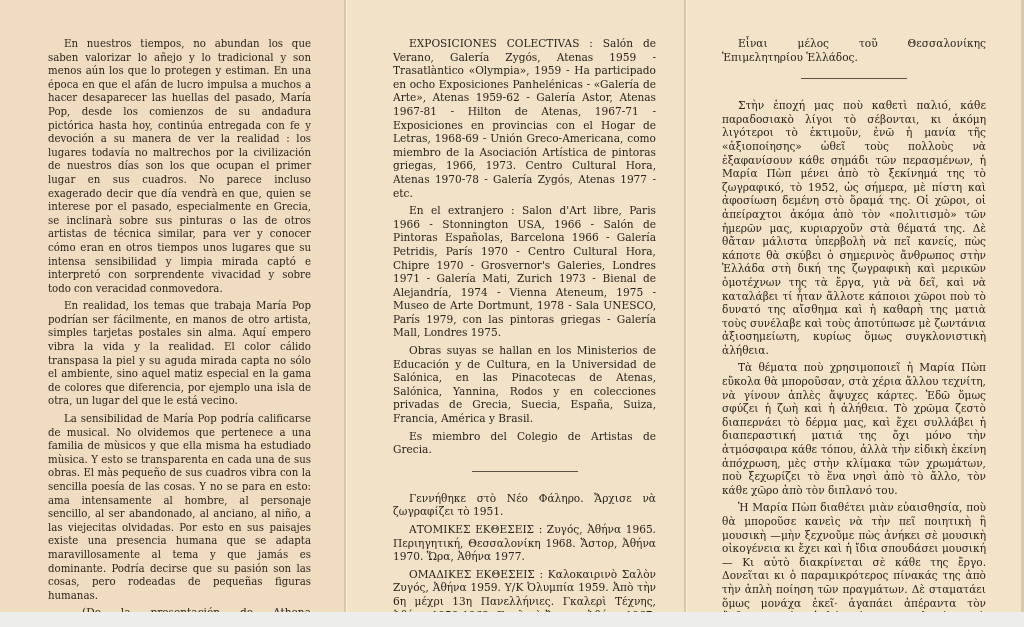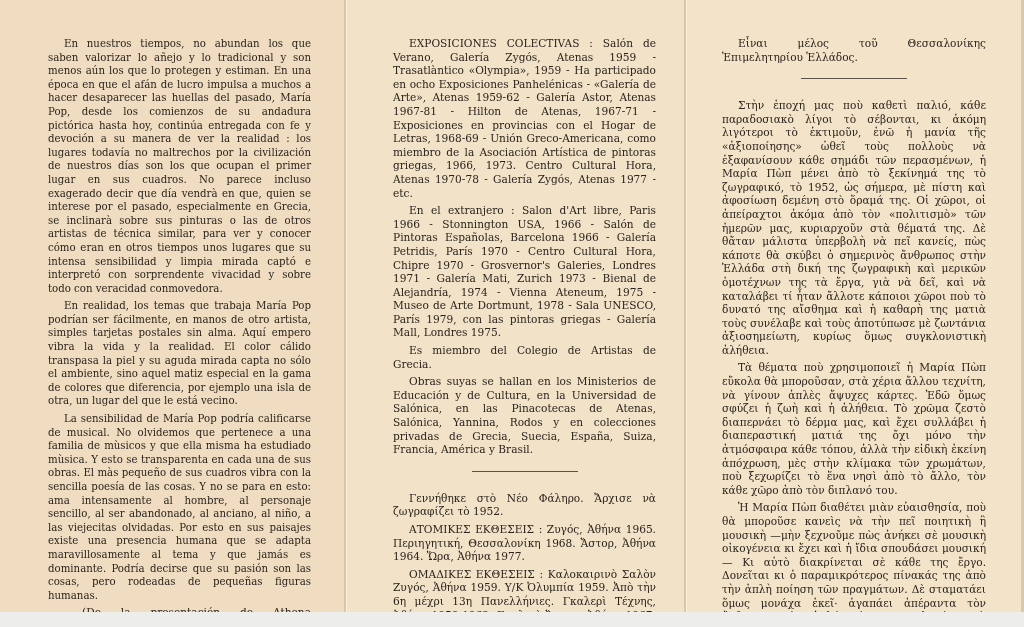--- a/index.html
+++ b/index.html
@@ -85,25 +85,25 @@
     <p class="t1">En nuestros tiempos, no abundan los que saben valorizar lo añejo y lo tradicional y son menos aún los que lo protegen y estiman. En una época en que el afán de lucro impulsa a muchos a hacer desaparecer las huellas del pasado, María Pop, desde los comienzos de su andadura pictórica hasta hoy, continúa entregada con fe y devoción a su manera de ver la realidad : los lugares todavía no maltrechos por la civilización de nuestros días son los que ocupan el primer lugar en sus cuadros. No parece incluso exagerado decir que día vendrà en que, quien se interese por el pasado, especialmente en Grecia, se inclinarà sobre sus pinturas o las de otros artistas de técnica similar, para ver y conocer cómo eran en otros tiempos unos lugares que su intensa sensibilidad y limpia mirada captó e interpretó con sorprendente vivacidad y sobre todo con veracidad conmovedora.</p>
     <p class="t2">En realidad, los temas que trabaja María Pop podrían ser fácilmente, en manos de otro artista, simples tarjetas postales sin alma. Aquí empero vibra la vida y la realidad. El color cálido transpasa la piel y su aguda mirada capta no sólo el ambiente, sino aquel matiz especial en la gama de colores que diferencia, por ejemplo una isla de otra, un lugar del que le está vecino.</p>
     <p class="t3">La sensibilidad de María Pop podría calificarse de musical. No olvidemos que pertenece a una familia de mùsicos y que ella misma ha estudiado mùsica. Y esto se transparenta en cada una de sus obras. El màs pequeño de sus cuadros vibra con la sencilla poesía de las cosas. Y no se para en esto: ama intensamente al hombre, al personaje sencillo, al ser abandonado, al anciano, al niño, a las viejecitas olvidadas. Por esto en sus paisajes existe una presencia humana que se adapta maravillosamente al tema y que jamás es dominante. Podría decirse que su pasión son las cosas, pero rodeadas de pequeñas figuras humanas.</p>
     <p class="citation">(De la presentación de Athena Kalogeropoulou a la exposición de María Pop en el Centro Cultural Hora, Noviembre-Diciembre de 1977)</p>
 
   </div>
 
   <div class="text-block col-2">
     <p>EXPOSICIONES COLECTIVAS : Salón de Verano, Galería Zygós, Atenas 1959 - Trasatlàntico «Olympia», 1959 - Ha participado en ocho Exposiciones Panhelénicas - «Galería de Arte», Atenas 1959-62 - Galería Astor, Atenas 1967-81 - Hilton de Atenas, 1967-71 - Exposiciones en provincias con el Hogar de Letras, 1968-69 - Unión Greco-Americana, como miembro de la Asociación Artística de pintoras griegas, 1966, 1973. Centro Cultural Hora, Atenas 1970-78 - Galería Zygós, Atenas 1977 - etc.</p>
     <p>En el extranjero : Salon d'Art libre, Paris 1966 - Stonnington USA, 1966 - Salón de Pintoras Españolas, Barcelona 1966 - Galería Petridis, París 1970 - Centro Cultural Hora, Chipre 1970 - Grosvernor's Galeries, Londres 1971 - Galería Mati, Zurich 1973 - Bienal de Alejandría, 1974 - Vienna Ateneum, 1975 - Museo de Arte Dortmunt, 1978 - Sala UNESCO, París 1979, con las pintoras griegas - Galería Mall, Londres 1975.</p>
+    <p>Obras suyas se hallan en los Ministerios de Educación y de Cultura, en la Universidad de Salónica, en las Pinacotecas de Atenas, Salónica, Yannina, Rodos y en colecciones privadas de Grecia, Suecia, España, Suiza, Francia, América y Brasil.</p>
     <p>Es miembro del Colegio de Artistas de Grecia.</p>
-    <p>Obras suyas se hallan en los Ministerios de Educación y de Cultura, en la Universidad de Salónica, en las Pinacotecas de Atenas, Salónica, Yannina, Rodos y en colecciones privadas de Grecia, Suecia, España, Suiza, Francia, América y Brasil.</p>
     <div class="divider"></div>
-    <p>Γεννήθηκε στὸ Νέο Φάληρο. Ἄρχισε νὰ ζωγραφίζει τὸ 1952.</p>
-    <p>ΑΤΟΜΙΚΕΣ ΕΚΘΕΣΕΙΣ : Ζυγός, Ἀθήνα 1965. Περιηγητική, Θεσσαλονίκη 1968. Ἄστορ, Ἀθήνα 1964. Ὥρα, Ἀθήνα 1977.</p>
+    <p>Γεννήθηκε στὸ Νέο Φάληρο. Ἄρχισε νὰ ζωγραφίζει τὸ 1951.</p>
+    <p>ΑΤΟΜΙΚΕΣ ΕΚΘΕΣΕΙΣ : Ζυγός, Ἀθήνα 1965. Περιηγητική, Θεσσαλονίκη 1968. Ἄστορ, Ἀθήνα 1970. Ὥρα, Ἀθήνα 1977.</p>
     <p>ΟΜΑΔΙΚΕΣ ΕΚΘΕΣΕΙΣ : Καλοκαιρινὸ Σαλὸν Ζυγός, Ἀθήνα 1959. Υ/Κ Ὀλυμπία 1959. Ἀπὸ τὴν 6η μέχρι 13η Πανελλήνιες. Γκαλερὶ Τέχνης, Ἀθήνα 1959-1962. Γκαλερὶ Ἄστορ, Ἀθήνα 1967-81. Χίλτον Ἀθηνῶν 1967, 1971. Ἐπαρχιακὲς πόλεις μὲ τὴ Στέγη Γραμμάτων 1968-69. Σὰν μέλος τοῦ Καλλιτεχνικοῦ Σωματείου Ἑλληνίδων, Ἑλληνοαμερικανικὴ Ἕνωση 1966, 1973 καθὼς καὶ στὴν ἐπαρχία. Γκαλερὶ Ὥρα, Ἅρμα Τέχνης 1970-78, Ζυγὸς 1977. Αἴθουσα Τέχνης Ἀθηνῶν «Ματιὲς στὴν Ἑλλάδα» 1981, κτλ. Παρίσι 1966, Σαλὸν ντ' Ἄρ Λίμπρ - Στόννιγκτον, ΗΠΑ 1966 - Βαρκελώνη 1966, Σαλὸν Ἱσπανίδων ζωγράφων - Παρίσι 1970, Γκαλερὶ Πετρίδη - Κύπρος 1970, Γκαλερὶ Ὥρα - Λονδίνο 1971, Γκρόσβενορ Γκαλερὶ - Γκαλερὶ Μάτι, Ζυρίχη 1973 - Μπιεννάλε Ἀλεξανδρείας 1974 - Ἀτενέουμ, Βιέννη 1975 - Μουσεῖο Ντόρτμουντ 1978 - Μὲ τὶς ἑλληνίδες ζωγράφους Οὐνέσκο, Παρίσι 1979 - Γκαλερὶ Mall, Λονδίνο 1975.</p>
 
   </div>
 
   <div class="text-block col-3">
     <p>Εἶναι μέλος τοῦ Θεσσαλονίκης Ἐπιμελητηρίου Ἑλλάδος.</p>
     <div class="divider"></div>
     <p>Στὴν ἐποχή μας ποὺ καθετὶ παλιό, κάθε παραδοσιακὸ λίγοι τὸ σέβονται, κι ἀκόμη λιγότεροι τὸ ἐκτιμοῦν, ἐνῶ ἡ μανία τῆς «ἀξιοποίησης» ὠθεῖ τοὺς πολλοὺς νὰ ἐξαφανίσουν κάθε σημάδι τῶν περασμένων, ἡ Μαρία Πὼπ μένει ἀπὸ τὸ ξεκίνημά της τὸ ζωγραφικό, τὸ 1952, ὡς σήμερα, μὲ πίστη καὶ ἀφοσίωση δεμένη στὸ ὅραμά της. Οἱ χῶροι, οἱ ἀπείραχτοι ἀκόμα ἀπὸ τὸν «πολιτισμὸ» τῶν ἡμερῶν μας, κυριαρχοῦν στὰ θέματά της. Δὲ θἄταν μάλιστα ὑπερβολὴ νὰ πεῖ κανείς, πὼς κάποτε θὰ σκύβει ὁ σημερινὸς ἄνθρωπος στὴν Ἑλλάδα στὴ δική της ζωγραφικὴ καὶ μερικῶν ὁμοτέχνων της τὰ ἔργα, γιὰ νὰ δεῖ, καὶ νὰ καταλάβει τί ἦταν ἄλλοτε κάποιοι χῶροι ποὺ τὸ δυνατό της αἴσθημα καὶ ἡ καθαρὴ της ματιὰ τοὺς συνέλαβε καὶ τοὺς ἀποτύπωσε μὲ ζωντάνια ἀξιοσημείωτη, κυρίως ὅμως συγκλονιστικὴ ἀλήθεια.</p>
     <p>Τὰ θέματα ποὺ χρησιμοποιεῖ ἡ Μαρία Πὼπ εὔκολα θὰ μποροῦσαν, στὰ χέρια ἄλλου τεχνίτη, νὰ γίνουν ἁπλὲς ἄψυχες κάρτες. Ἐδῶ ὅμως σφύζει ἡ ζωὴ καὶ ἡ ἀλήθεια. Τὸ χρῶμα ζεστὸ διαπερνάει τὸ δέρμα μας, καὶ ἔχει συλλάβει ἡ διαπεραστική ματιά της ὄχι μόνο τὴν ἀτμόσφαιρα κάθε τόπου, ἀλλὰ τὴν εἰδικὴ ἐκείνη ἀπόχρωση, μὲς στὴν κλίμακα τῶν χρωμάτων, ποὺ ξεχωρίζει τὸ ἕνα νησὶ ἀπὸ τὸ ἄλλο, τὸν κάθε χῶρο ἀπὸ τὸν διπλανό του.</p>
     <p>Ἡ Μαρία Πὼπ διαθέτει μιὰν εὐαισθησία, ποὺ θὰ μποροῦσε κανεὶς νὰ τὴν πεῖ ποιητικὴ ἢ μουσικὴ —μὴν ξεχνοῦμε πὼς ἀνήκει σὲ μουσικὴ οἰκογένεια κι ἔχει καὶ ἡ ἴδια σπουδάσει μουσική— Κι αὐτὸ διακρίνεται σὲ κάθε της ἔργο. Δονεῖται κι ὁ παραμικρότερος πίνακάς της ἀπὸ τὴν ἁπλὴ ποίηση τῶν πραγμάτων. Δὲ σταματάει ὅμως μονάχα ἐκεῖ· ἀγαπάει ἀπέραντα τὸν ἄνθρωπο, τὸν ἁπλό, τὸν παραμελημένο, τὰ παιδιά, τοὺς γέροντες στρατοκόπους, τὶς ξεχασμένες γριοῦλες. Γι' αὐτὸ καὶ στὰ τοπία της ὑπάρχει ἡ ἀνθρώπινη παρουσία: παντοῦ, στὰ περισσότερά της ἔργα, προβάλλει καὶ ἡ ἀνθρώπινη μορφή, ποτὲ ὅμως, ἐκτὸς ἂν τὸ ἀπαιτεῖ τὸ θέμα, δὲν εἶναι κυριαρχική. Ἀγαπάει μὲ πάθος βασικὰ τὰ πράγματα, πλαισιωμένα ὅμως ἀπὸ μικρούτσικες ζωντανὲς μορφές.</p>

